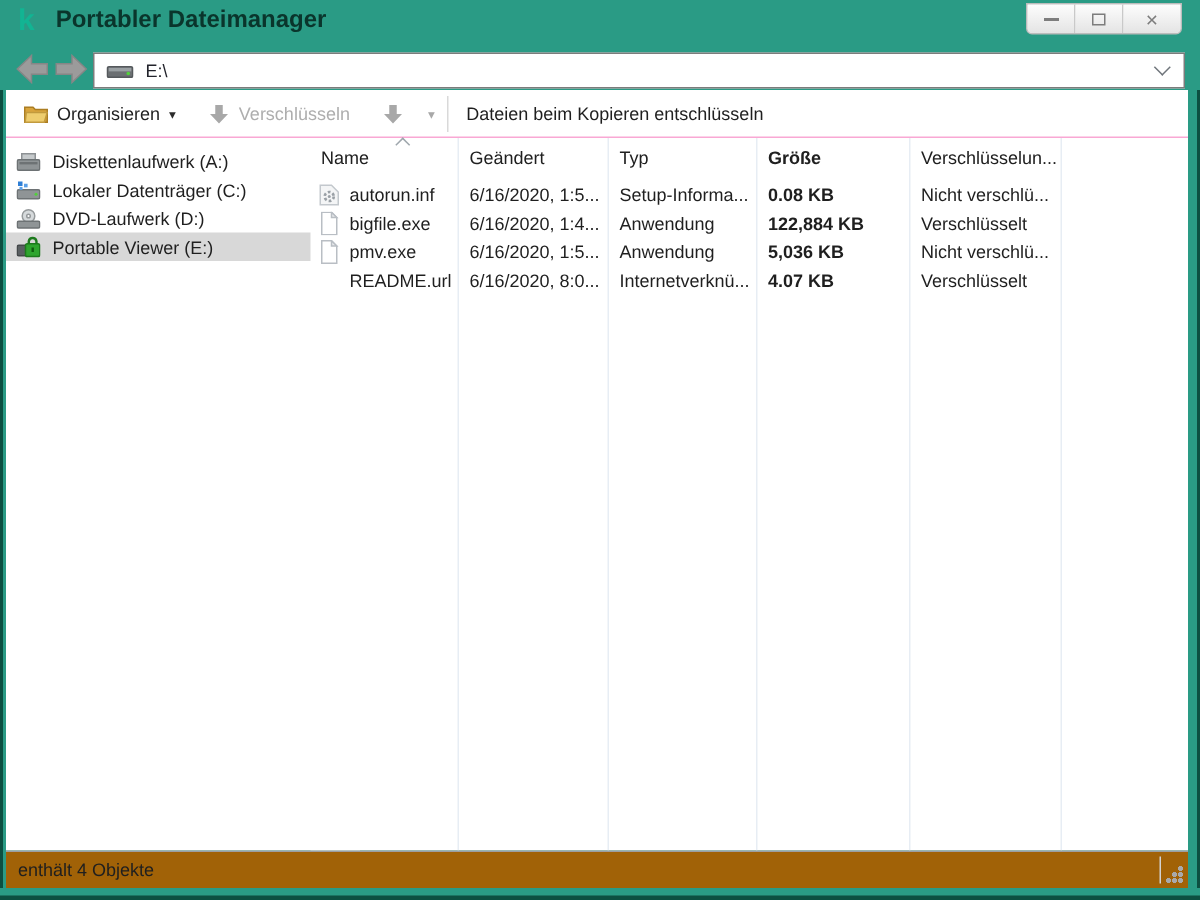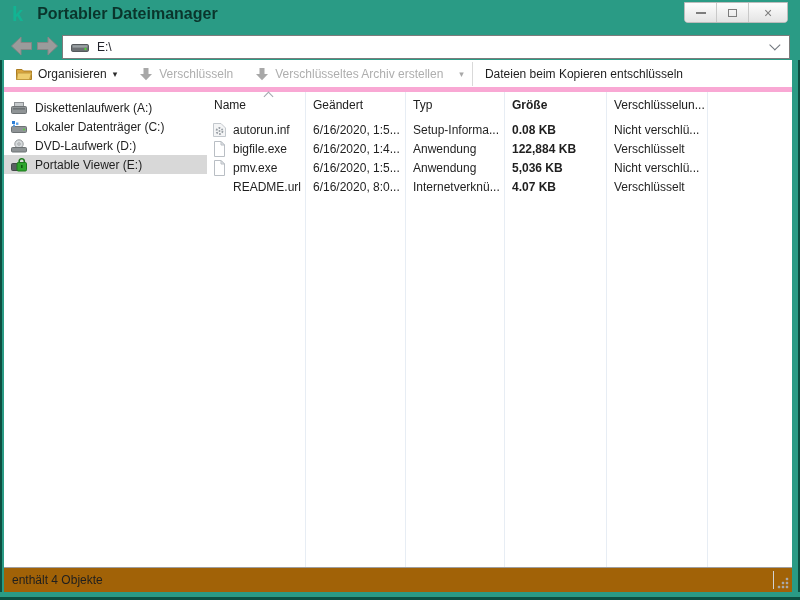--- a/index.html
+++ b/index.html
@@ -26,21 +26,21 @@
   .navbtn { position:absolute; top:8px; width:23px; height:20px; }
   .addressbar { position:absolute; left:62px; top:7px; right:10px; height:24px; background:#fff;
                 border:1px solid #7c7c7c; display:flex; align-items:center; padding:0 8px; }
   .addr-drive { margin-right:8px; display:flex; }
   .addr-text { color:#22232b; }
   .addr-chevron { margin-left:auto; width:8px; height:8px; border-left:1px solid #6f757b; border-bottom:1px solid #6f757b;
                   transform:rotate(-45deg) translateY(-3px); }
 
   
   .toolbar { position:absolute; left:4px; top:60px; width:788px; height:32px; background:#fff;
-             border-bottom:5px solid #f9a8d4; display:flex; align-items:center; padding:0 8px; }
+             border-bottom:1px solid #f9a8d4; display:flex; align-items:center; padding:0 8px; }
   .tbtn { display:flex; align-items:center; gap:6px; padding:3px 4px; white-space:nowrap; }
   .tbtn .lbl { color:#1f1f1f; }
   .tbtn.disabled .lbl { color:#aeaeae; }
   .caret { font-size:9px; color:#2b2b2b; }
   .caret.gray { color:#a8a8a8; }
   .tb-sep { width:1px; height:24px; background:#d9d9d9; margin:0 8px 0 4px; }
   .mleft { margin-left:14px; }
 
   
   .sidebar { position:absolute; left:4px; top:92px; width:236px; height:475px; background:#fff; padding-top:6px; }
@@ -130,21 +130,20 @@
     <div class="tbtn disabled mleft">
       <svg width="14" height="14" viewBox="0 0 14 14">
         <path d="M4.5 1 L9.5 1 L9.5 7 L13 7 L7 13.3 L1 7 L4.5 7 Z" fill="#a8a8a8"></path>
       </svg>
       <span class="lbl">Verschlüsseln</span>
     </div>
     <div class="tbtn disabled mleft">
       <svg width="14" height="14" viewBox="0 0 14 14">
         <path d="M4.5 1 L9.5 1 L9.5 7 L13 7 L7 13.3 L1 7 L4.5 7 Z" fill="#a8a8a8"></path>
       </svg>
-      <span class="lbl">Verschlüsseltes Archiv erstellen</span>
       <span class="caret gray" style="margin-left:10px">▾</span>
     </div>
     <div class="tb-sep"></div>
     <div class="tbtn">
       <span class="lbl">Dateien beim Kopieren entschlüsseln</span>
     </div>
 
   </div>
 
   <div class="sidebar">

